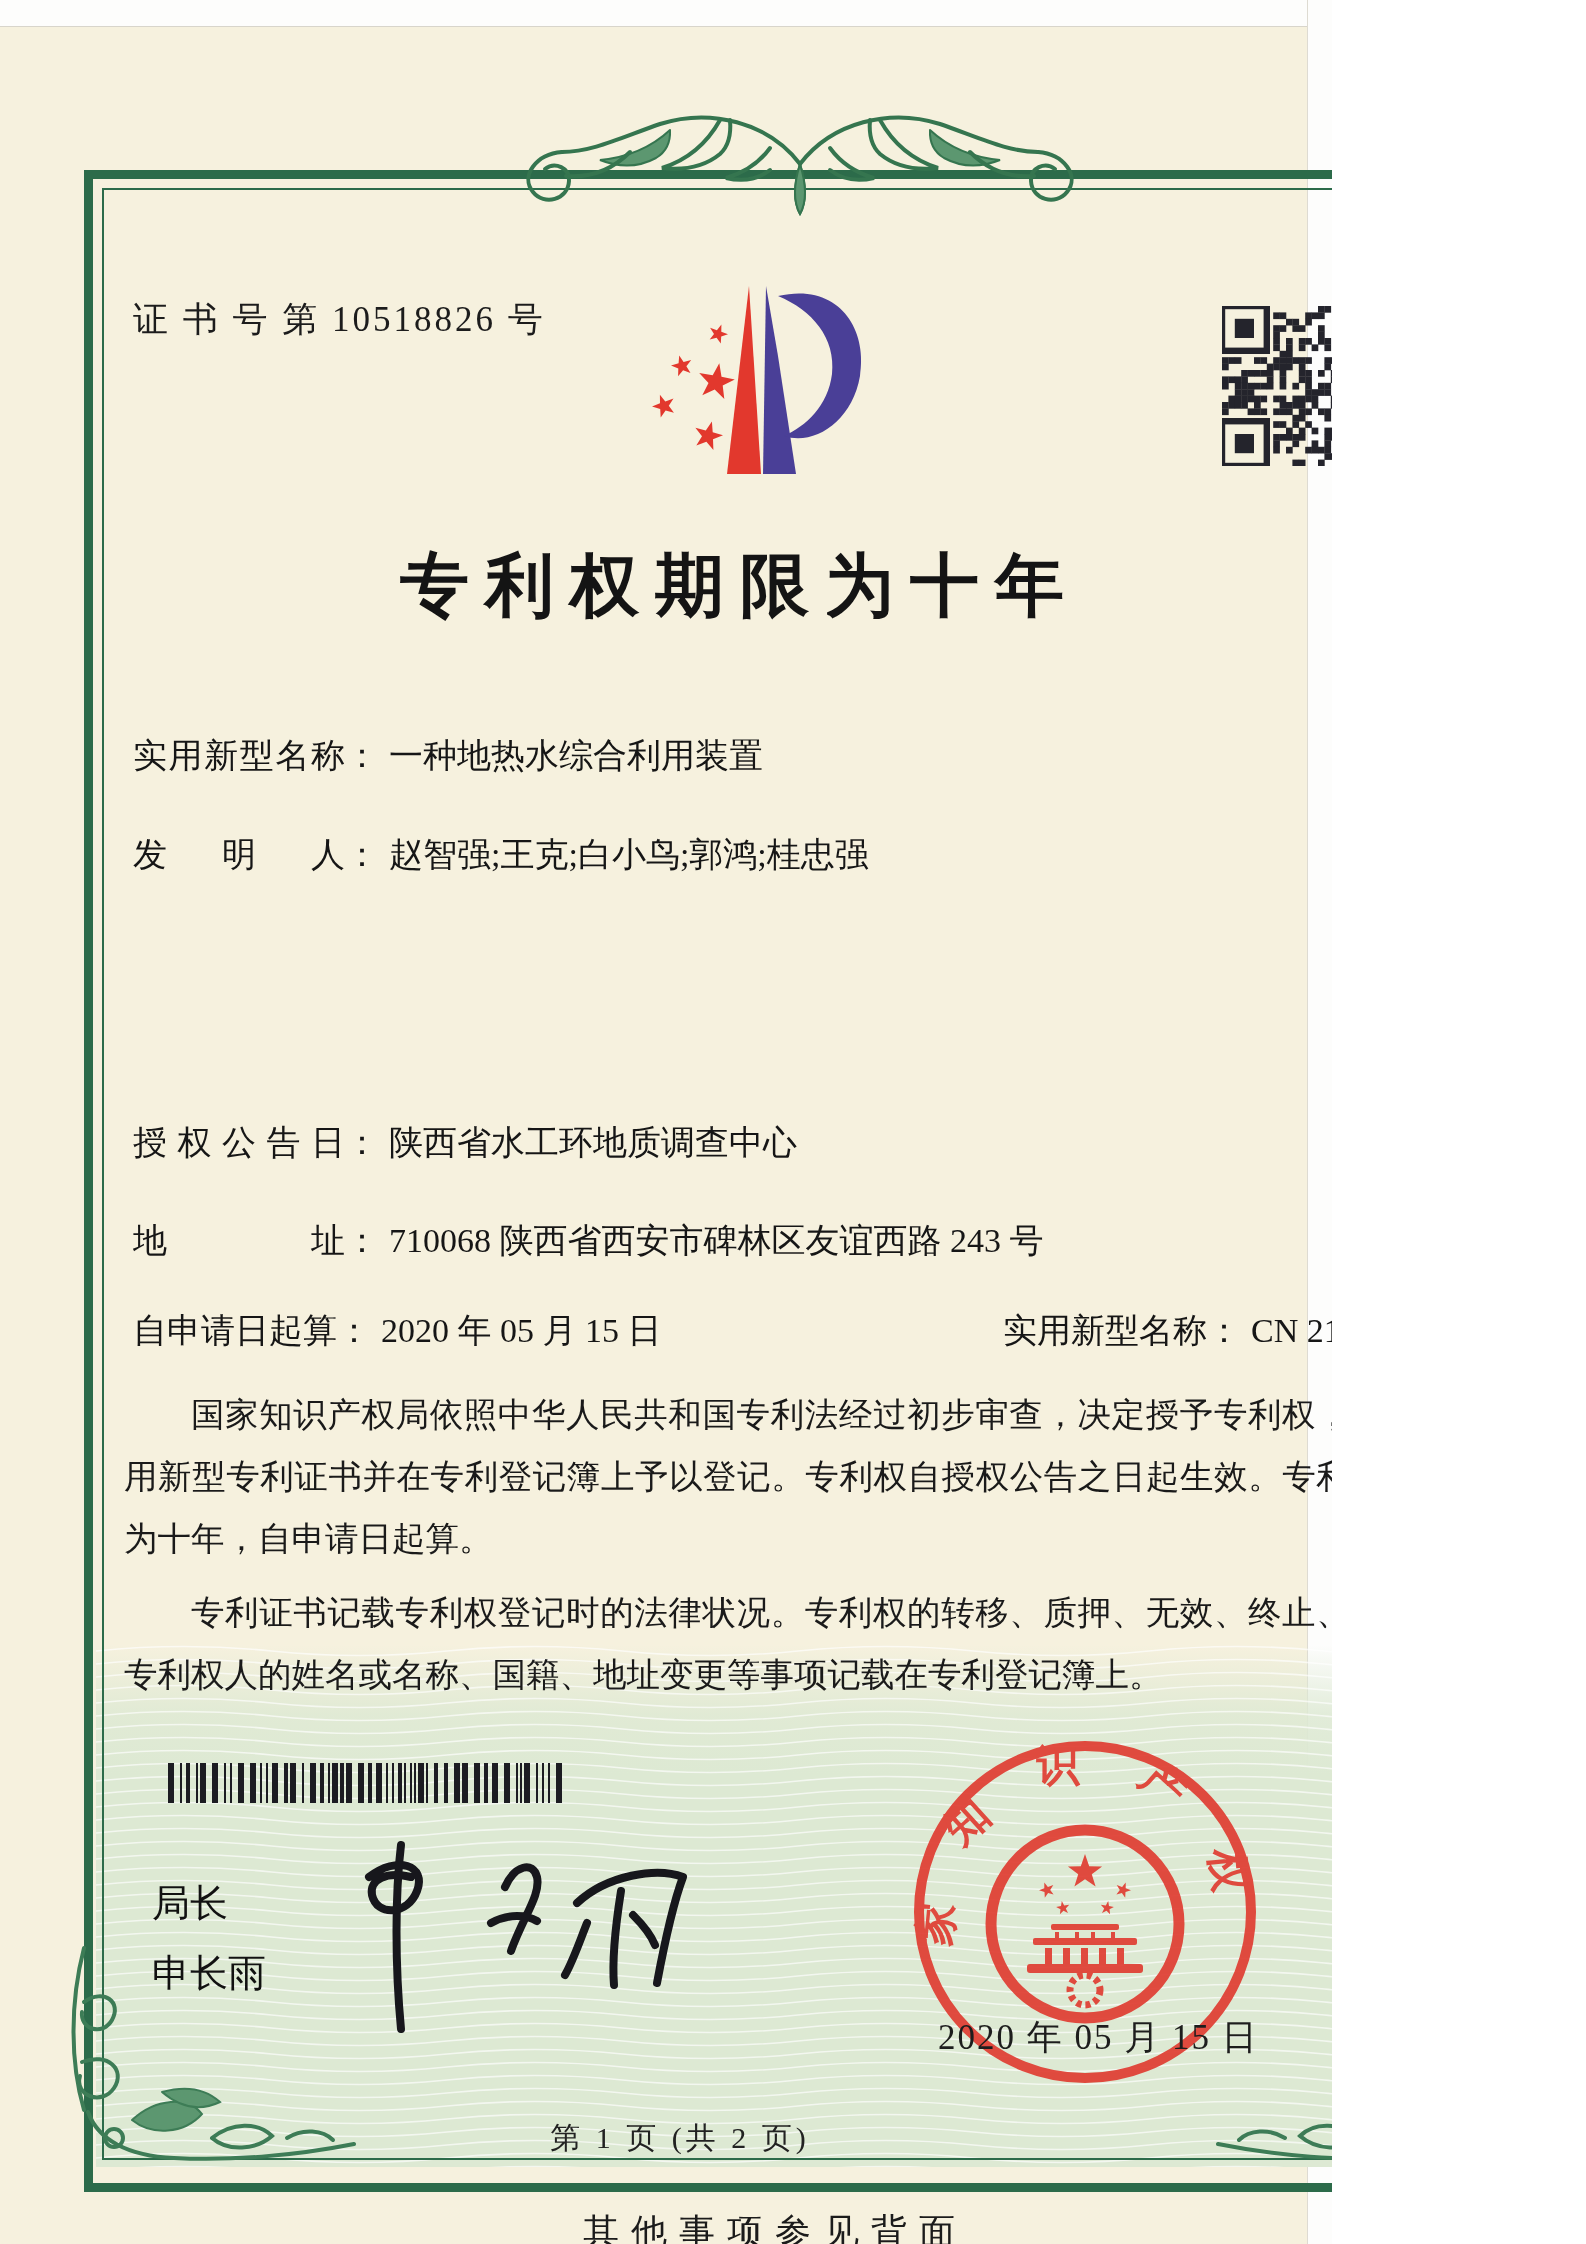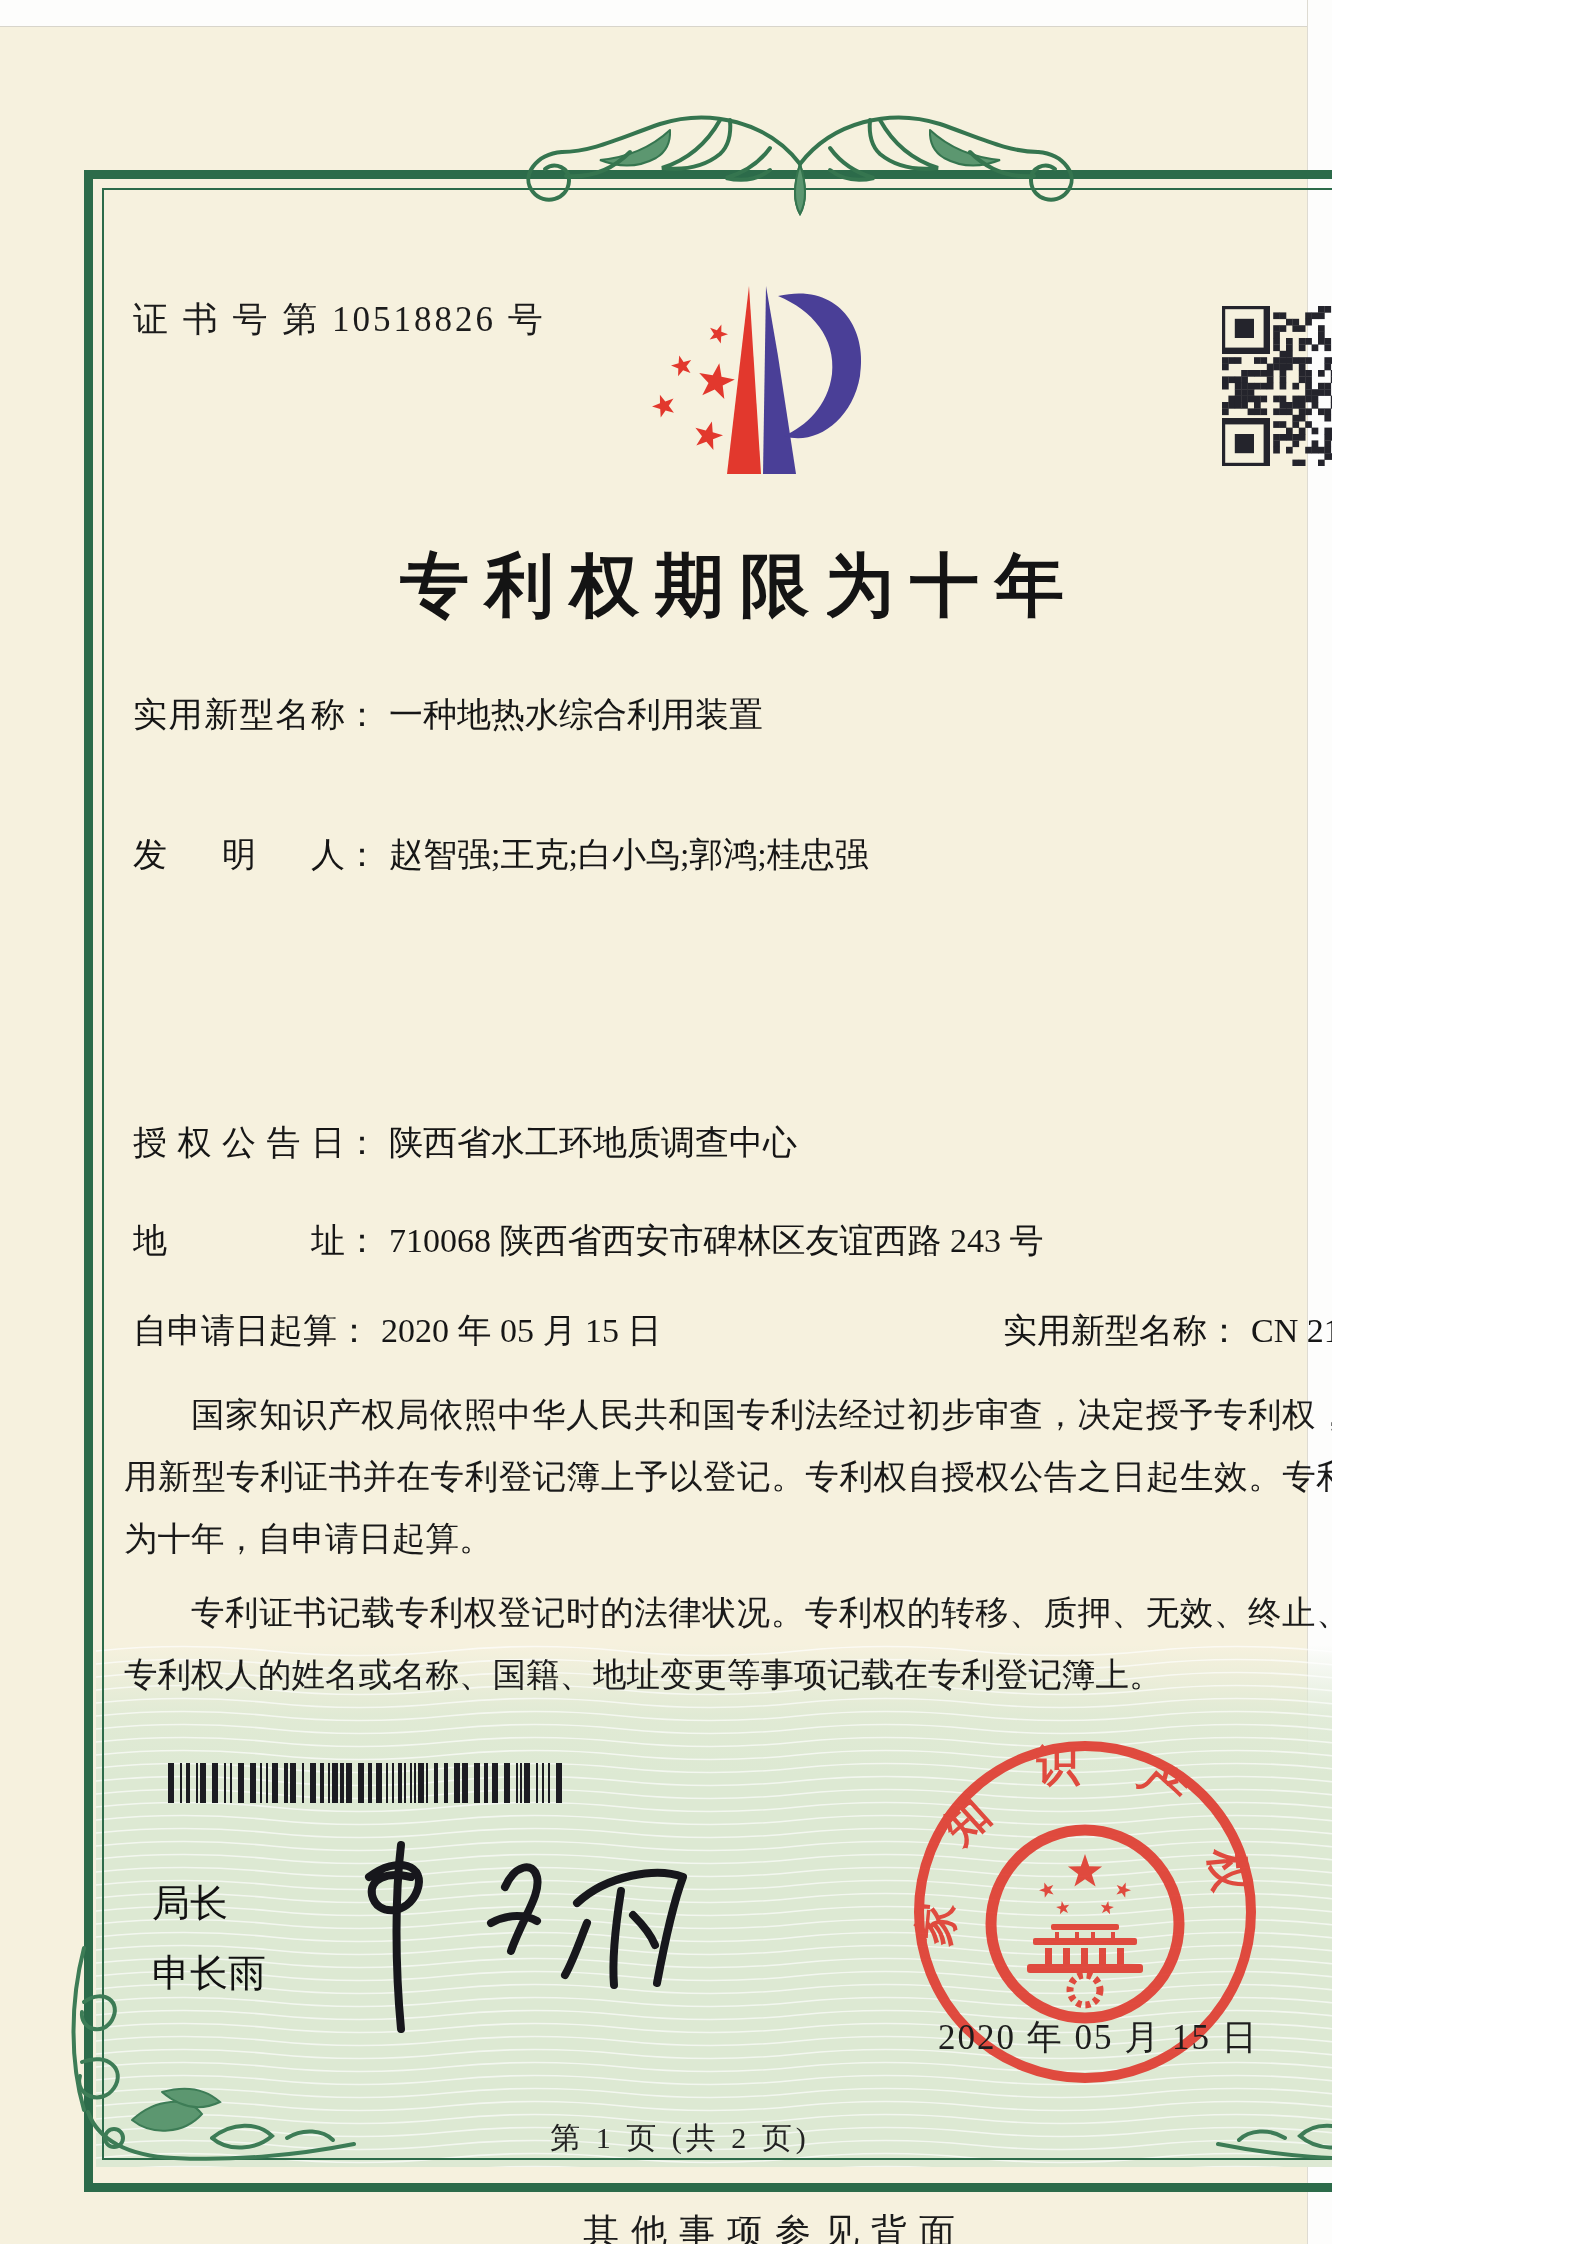--- a/index.html
+++ b/index.html
@@ -372,21 +372,21 @@
         <rect x="121.60000000000001" y="153.60000000000002" width="6.7" height="6.7"></rect>
         <rect x="128" y="153.60000000000002" width="6.7" height="6.7"></rect>
         <rect x="147.20000000000002" y="153.60000000000002" width="6.7" height="6.7"></rect>
       </g>
   </svg>
 
   <div class="cert-no">证 书 号 第 10518826 号</div>
 
   <div class="title">专利权期限为十年</div>
 
-  <div class="row" style="top:692px;">
+  <div class="row" style="top:733px;">
     <span class="lbl">实用新型名称</span><span class="colon">：</span><span>一种地热水综合利用装置</span>
   </div>
   <div class="row" style="top:832px;">
     <span class="lbl">发明人</span><span class="colon">：</span><span>赵智强;王克;白小鸟;郭鸿;桂忠强</span>
   </div>
   <div class="row" style="top:1120px;">
     <span class="lbl">授权公告日</span><span class="colon">：</span><span>陕西省水工环地质调查中心</span>
   </div>
   <div class="row" style="top:1218px;">
     <span class="lbl">地址</span><span class="colon">：</span><span>710068 陕西省西安市碑林区友谊西路 243 号</span>

